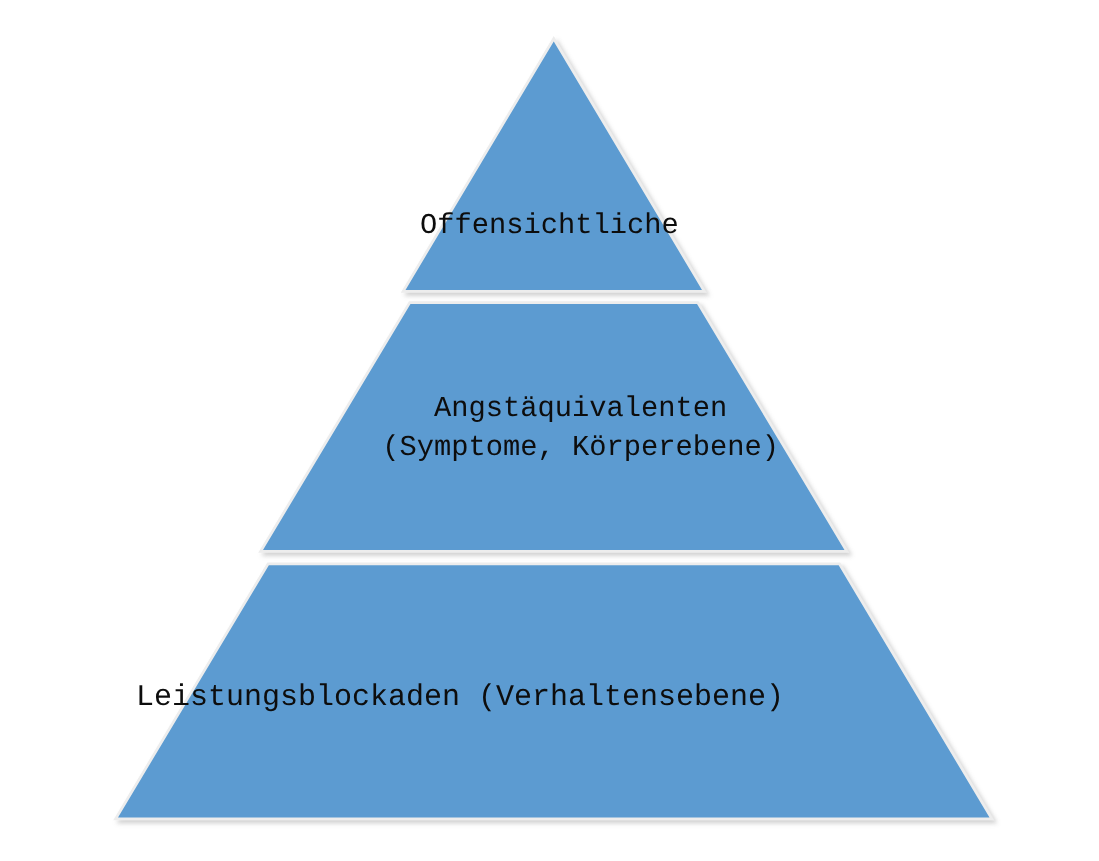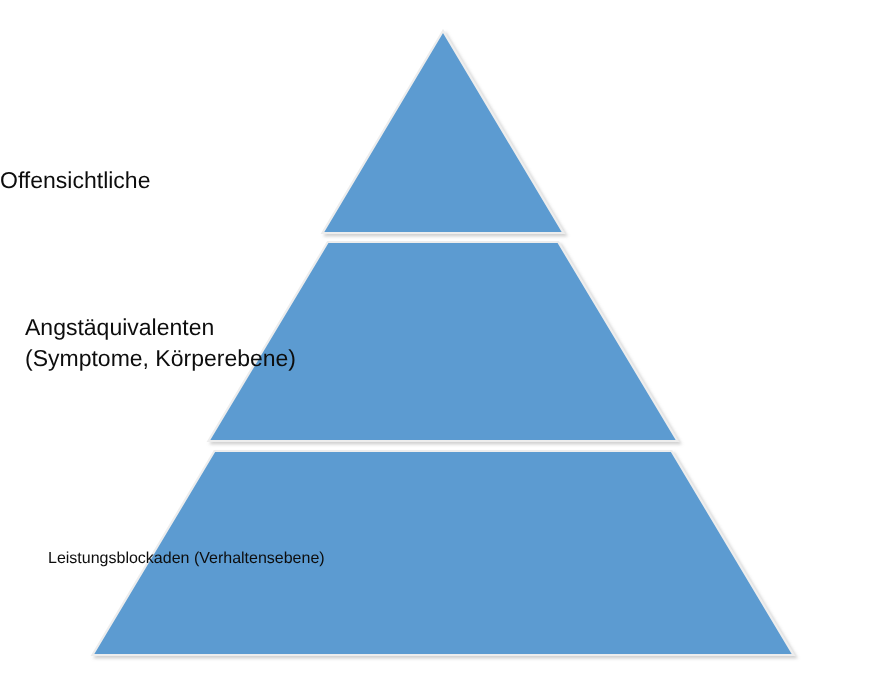--- a/index.html
+++ b/index.html
@@ -26,22 +26,23 @@
     position: absolute;
     left: 0;
     top: 0;
     width: 879px;
     height: 689px;
     display: block;
   }
 
   .tier-label {
     position: absolute;
+    text-align: center;
     color: #0d0d0d;
-    font-family: Liberation Sans, sans-serif;
+    font-family: Liberation Mono, monospace;
     white-space: nowrap;
     pointer-events: none;
     text-rendering: geometricPrecision;
   }
 
   
   #tier-1-label {
     left: 0;
     width: 879px;
     top: 158px;
@@ -56,23 +57,22 @@
     top: 312px;
     font-size: 23px;
     line-height: 31px;
   }
 
   
   #tier-3-label {
     left: 0;
     width: 736px;
     top: 543px;
-    font-size: 16px;
+    font-size: 24px;
     line-height: 31px;
-    padding-left: 48px;
   }
 
   .tier-line {
     display: block;
   }
 </style>
 </head>
 <body>
 
 <div id="pyramid-diagram" style="background: rgb(255, 255, 255);">

